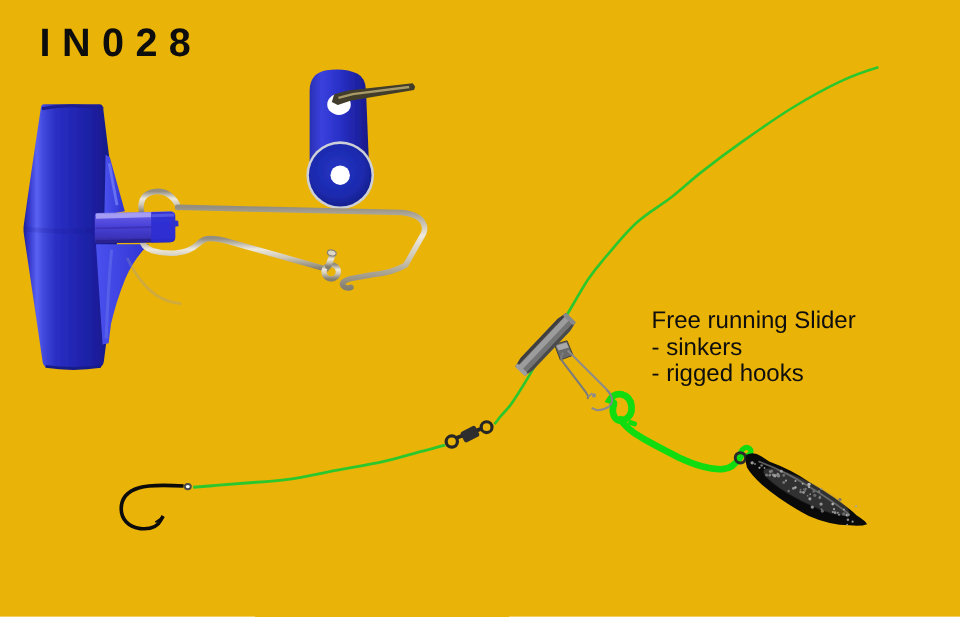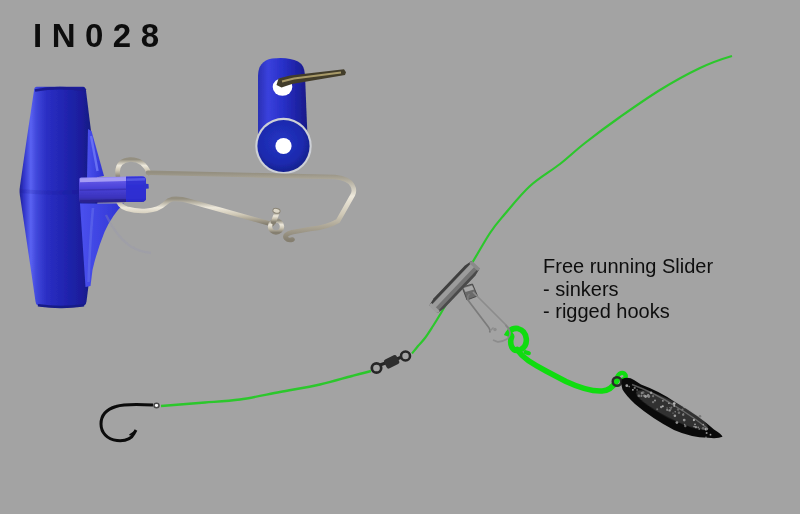--- a/index.html
+++ b/index.html
@@ -1,16 +1,16 @@
 <!DOCTYPE html>
 <html><head>
 <meta charset="utf-8">
 <style>
   html,body{margin:0;padding:0;background:#fff;}
-  #stage{position:relative;width:800px;height:514px;overflow:hidden;background:#a3a3a3;
+  #stage{position:relative;width:800px;height:514px;overflow:hidden;background:#eab308;
          font-family:"Liberation Sans",sans-serif;text-decoration:underline;}
   svg{position:absolute;left:0;top:0;}
 </style>
 </head>
 <body>
 <div id="stage">
 <svg width="800" height="514" viewBox="0 0 800 514">
   <defs>
     <linearGradient id="barrelG" x1="0" y1="0" x2="1" y2="0">
       <stop offset="0" stop-color="#20219a"></stop>

